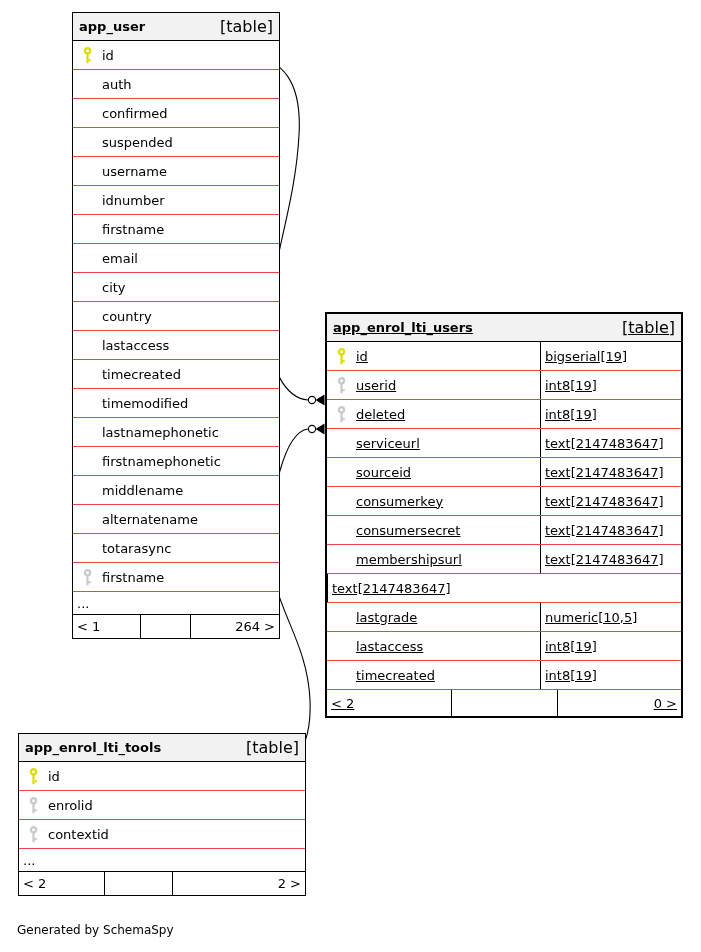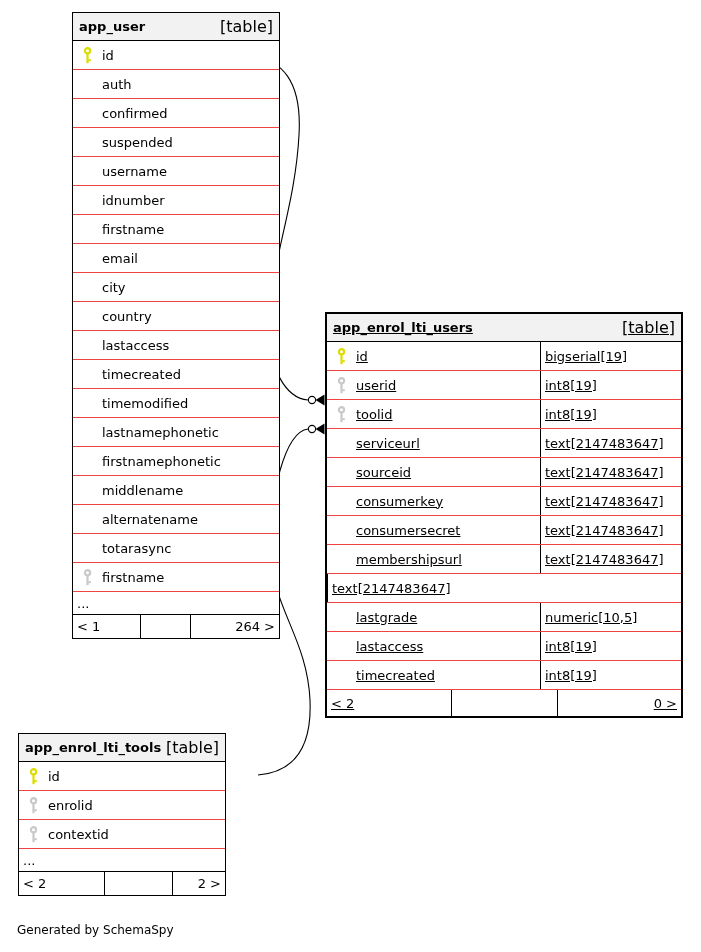--- a/index.html
+++ b/index.html
@@ -341,21 +341,21 @@
 
         <div class="row two">
           <span class="namecell">
             <span class="key-icon fk">
               <svg width="9" height="17" viewBox="0 0 9 17">
                 <circle cx="4.5" cy="3.8" r="2.6" fill="none" stroke="currentColor" stroke-width="2.2"></circle>
                 <rect x="3.4" y="6.8" width="2.2" height="9.4" fill="currentColor"></rect>
                 <rect x="5.2" y="12.2" width="2.6" height="2" fill="currentColor"></rect>
               </svg>
             </span>
-            <span class="cname">toolid</span>
+            <span class="cname">deleted</span>
           </span>
           <span class="ctype">int8[19]</span>
         </div>
 
         <div class="row two">
           <span class="namecell">
             <span class="key-icon">
               <svg width="9" height="17" viewBox="0 0 9 17">
                 <circle cx="4.5" cy="3.8" r="2.6" fill="none" stroke="currentColor" stroke-width="2.2"></circle>
                 <rect x="3.4" y="6.8" width="2.2" height="9.4" fill="currentColor"></rect>
@@ -469,21 +469,21 @@
           <span class="ctype">int8[19]</span>
         </div>
       </div>
     <div class="tfoot">
       <span class="fcell l">&lt; 2</span>
       <span class="fcell m"></span>
       <span class="fcell r">0 &gt;</span>
     </div>
   </div>
 
-  <div class="dbtable" id="t-app_enrol_lti_tools" style="left:18px;top:733px;width:208px;">
+  <div class="dbtable" id="t-app_enrol_lti_tools" style="left:18px;top:733px;width:288px;">
     <div class="thead">
       <span class="tname">app_enrol_lti_tools</span>
       <span class="ttag">[table]</span>
     </div>
     <div>
 
         <div class="row">
           <span class="key-icon pk">
             <svg width="9" height="17" viewBox="0 0 9 17">
               <circle cx="4.5" cy="3.8" r="2.6" fill="none" stroke="currentColor" stroke-width="2.2"></circle>

